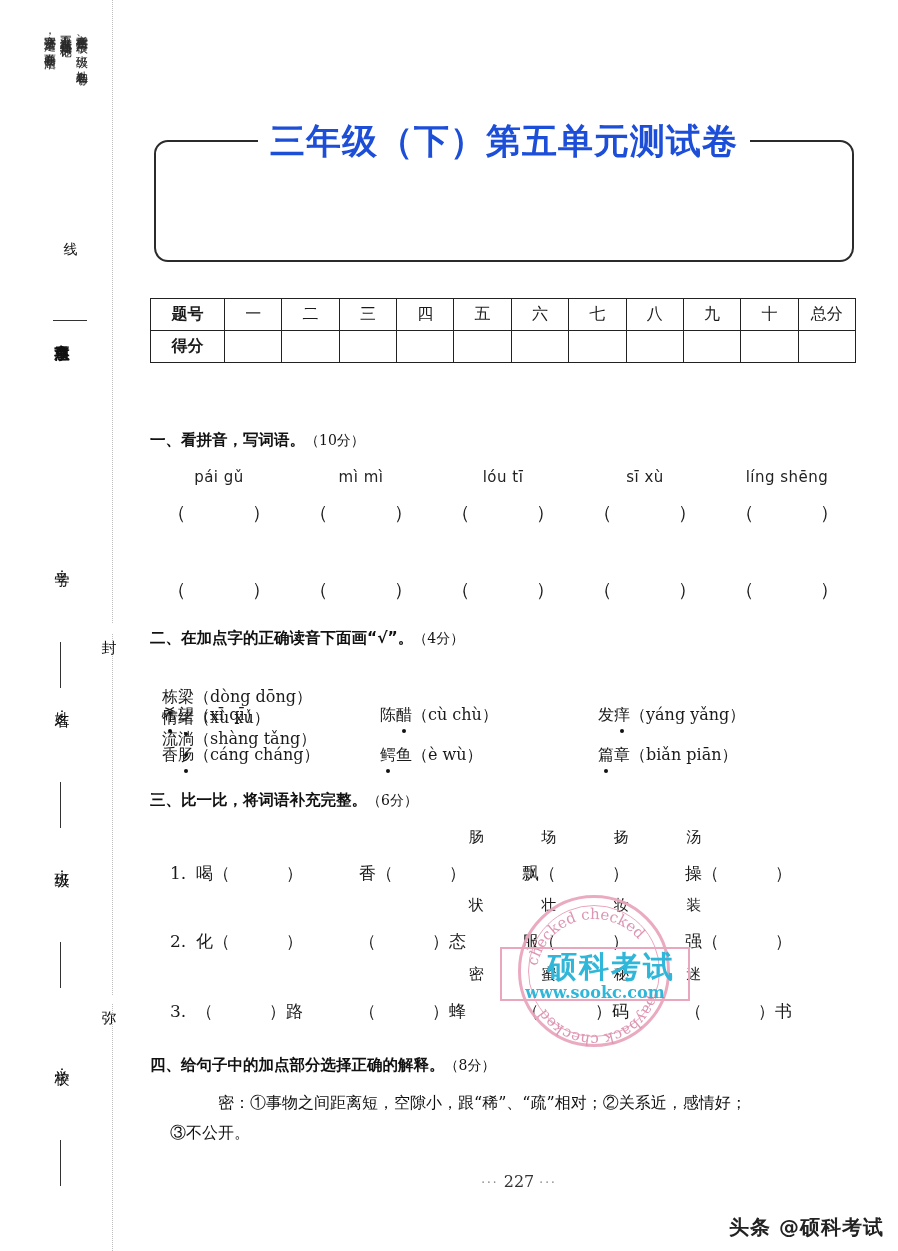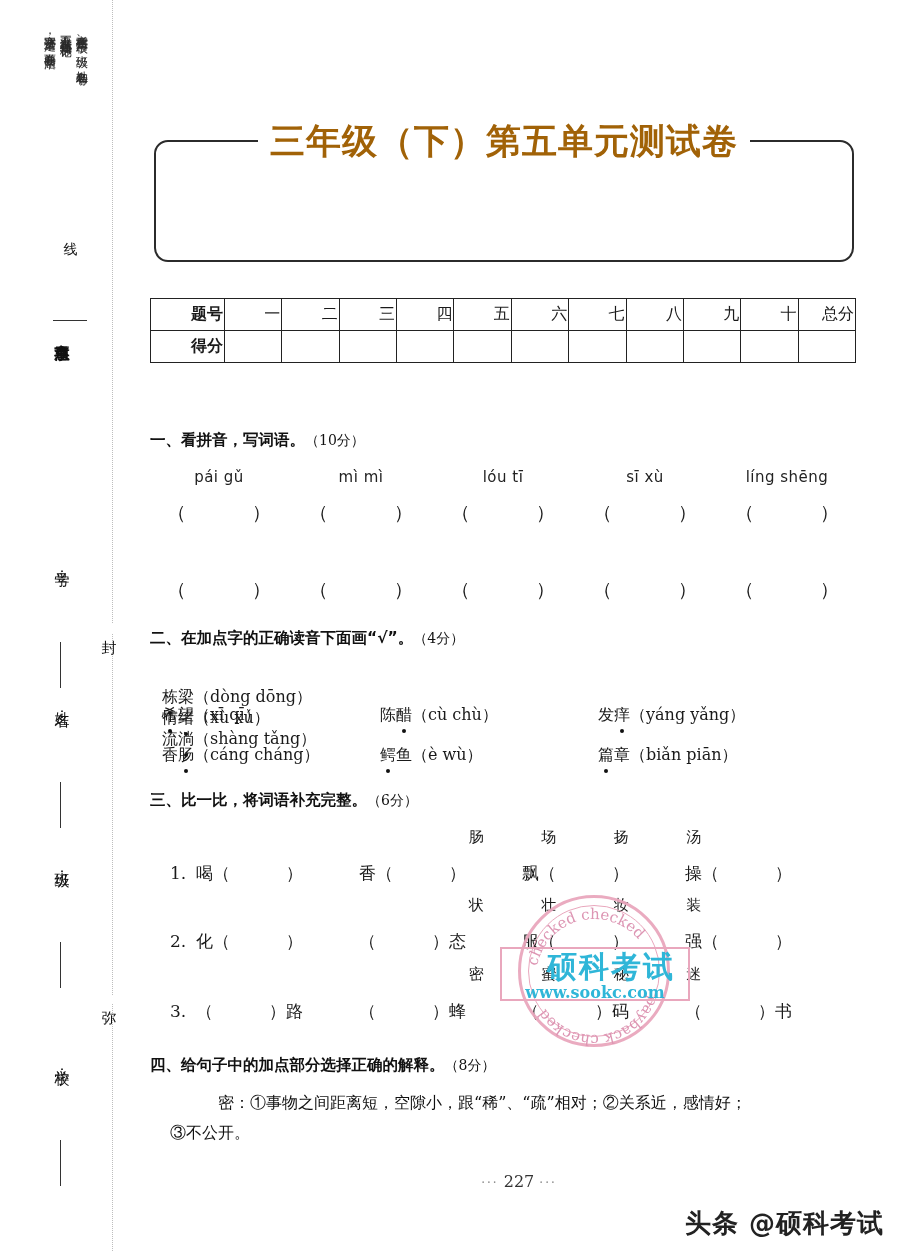--- a/index.html
+++ b/index.html
@@ -108,21 +108,21 @@
   .title-text {
     position: absolute;
     left: 50%; top: -22px;
     transform: translateX(-50%);
     background: #ffffff;
     padding: 0 12px;
     font-size: 35px;
     font-weight: bold;
     letter-spacing: 1px;
     white-space: nowrap;
-    color: #a16207;
+    color: #1d4ed8;
     font-family: Liberation Mono, monospace;
   }
   .title-meta {
     position: absolute;
     right: 8px; bottom: -16px;
     background: #ffffff;
     padding: 0 8px;
     font-size: 18px;
     white-space: nowrap;
     color: #111;
@@ -134,21 +134,21 @@
   .score-table {
     position: absolute;
     left: 10px; top: 298px;
     width: 706px;
     border-collapse: collapse;
     table-layout: fixed;
   }
   .score-table td {
     border: 1px solid #222;
     height: 32px;
-    text-align: right;
+    text-align: center;
     vertical-align: middle;
     font-size: 16px;
     font-family: "DejaVu Serif", "Liberation Serif", serif;
   }
   .score-table td.head {
     font-weight: bold;
     width: 74px;
     font-family: "DejaVu Sans", "Liberation Sans", sans-serif;
     font-size: 16px;
   }
@@ -255,21 +255,21 @@
     text-align: center;
     font-size: 16px;
     color: #333;
     font-family: "DejaVu Serif", "Liberation Serif", serif;
   }
   .page-no .dots { color: #8a8a8a; font-size: 12px; letter-spacing: 2px; }
 
   .td-mark {
     position: absolute;
     right: 14px; bottom: 10px;
-    font-size: 26px;
+    font-size: 20px;
     font-weight: bold;
     color: #222;
     letter-spacing: 1px;
     font-family: "DejaVu Sans", "Liberation Sans", sans-serif;
   }
 
   
   .stamp {
     position: absolute;
     left: 360px; top: 895px;

